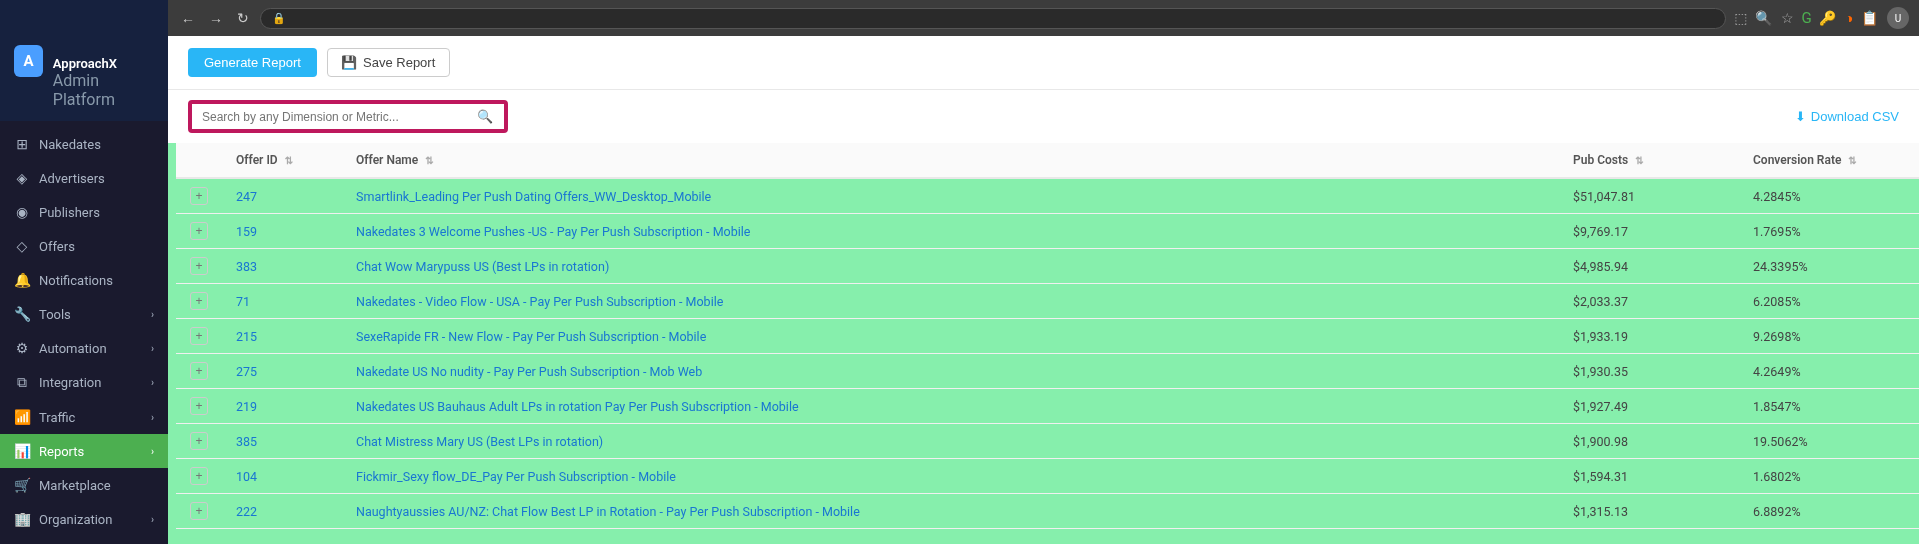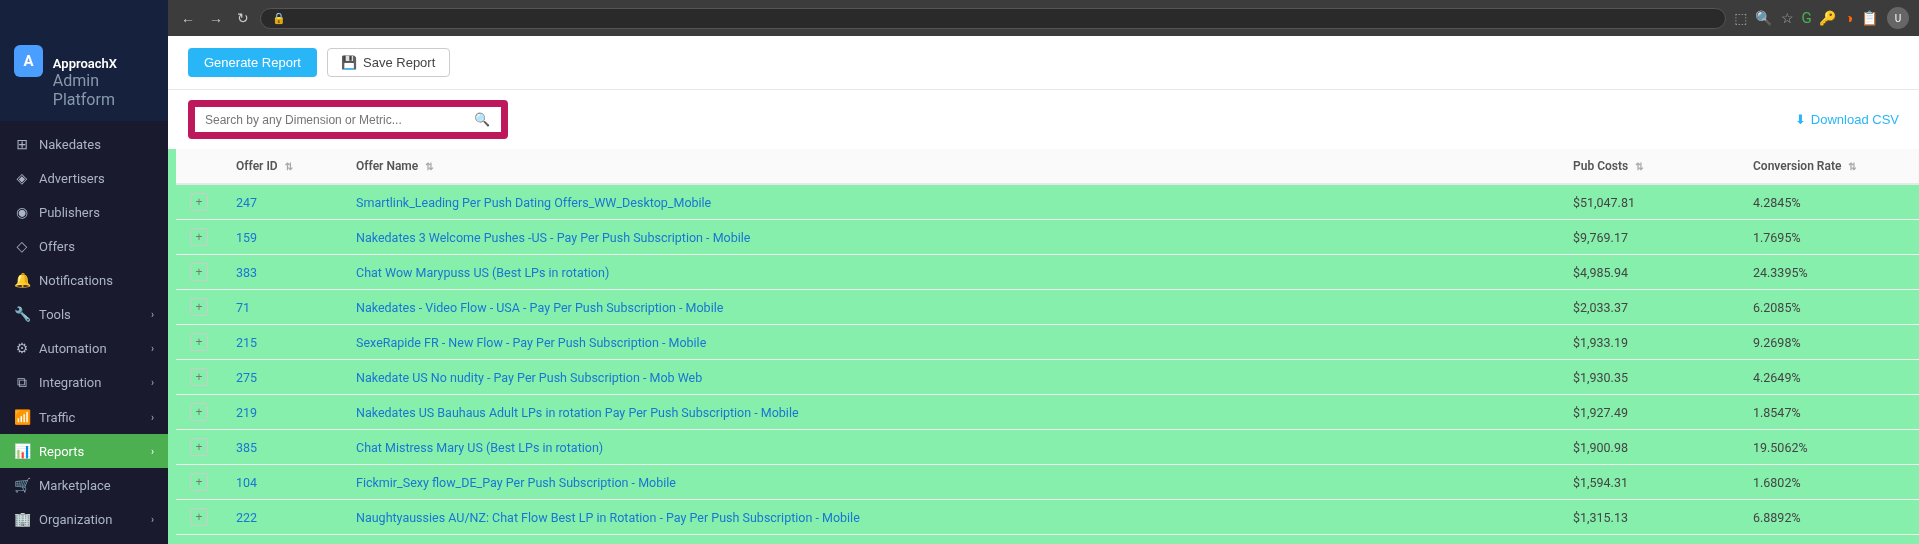--- a/index.html
+++ b/index.html
@@ -129,21 +129,21 @@
       padding: 10px 20px;
       display: flex;
       align-items: center;
       justify-content: space-between;
       background: #fff;
       flex-shrink: 0;
     }
     .search-input-wrap {
       display: flex;
       align-items: center;
-      border: 7px solid #be185d;
+      border: 4px solid #be185d;
       border-radius: 4px;
       padding: 5px 10px;
       width: 320px;
       gap: 6px;
     }
     .search-input-wrap input {
       border: none; outline: none; font-size: 12px; color: #666; flex: 1;
       background: transparent;
     }
     .search-icon { color: #aaa; font-size: 13px; }

